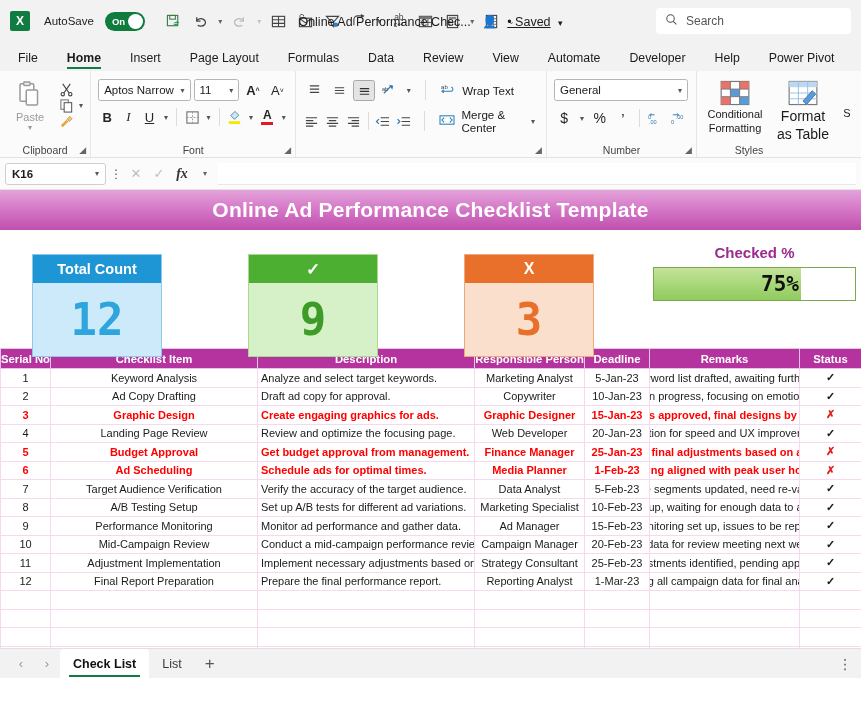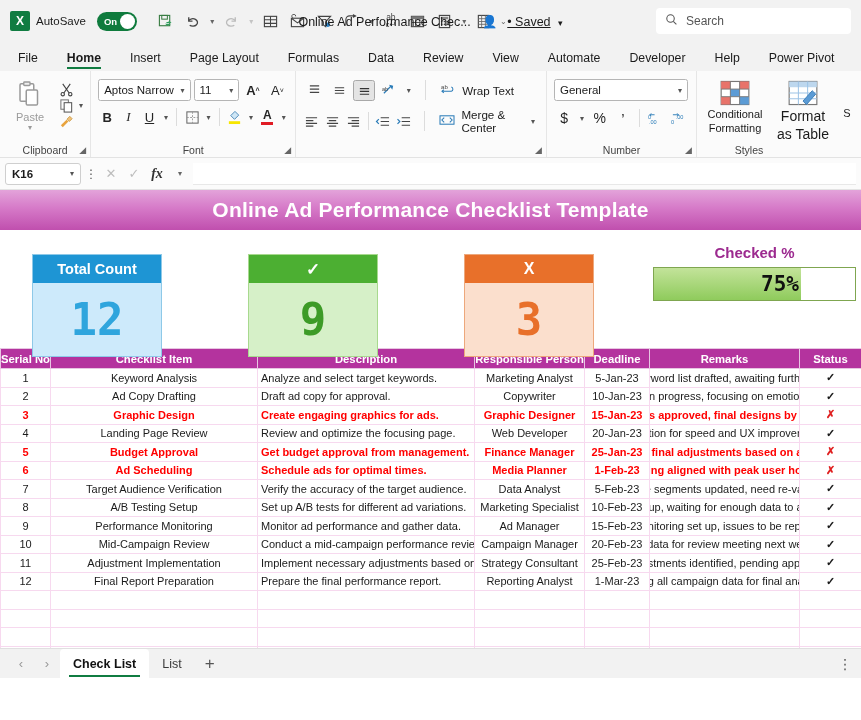--- a/index.html
+++ b/index.html
@@ -15,21 +15,21 @@
   
   .titlebar {
     height:42px; background:#f2f2f2; display:flex; align-items:center;
     padding:0 10px; gap:6px; position:relative;
   }
   .xl-logo {
     width:20px;height:20px;background:#107c41;border-radius:2px;
     display:flex;align-items:center;justify-content:center;
     color:#fff;font-size:12px;font-weight:bold;flex:0 0 auto;
   }
-  .autosave-label { font-size:11.5px; color:#1b1b1b; margin-left:0; }
+  .autosave-label { font-size:11.5px; color:#1b1b1b; margin-left:8px; }
   .toggle {
     width:40px;height:19px;border-radius:10px;background:#0f7b3d;
     display:flex;align-items:center;position:relative;margin-left:5px;flex:0 0 auto;
   }
   .toggle .knob { width:15px;height:15px;border-radius:50%;background:#fff;position:absolute;right:2px; }
   .toggle .on { color:#fff;font-size:9.5px;font-weight:bold;margin-left:7px; }
   .qat { display:flex; align-items:center; gap:1px; margin-left:10px; }
   .qicon {
     width:26px;height:26px;display:flex;align-items:center;justify-content:center;
     color:#444;font-size:15px;border-radius:3px;
@@ -91,21 +91,21 @@
 
   .aln {
     width:22px;height:21px;display:flex;align-items:center;justify-content:center;color:#333;
   }
   .aln.sel { border:1px solid #a8a8a8; background:#e4e4e4; border-radius:2.5px; }
 
   
   .fbar { height:32px; background:#fbfbfb; display:flex; align-items:center; padding:0 5px; gap:3px;
           border-bottom:1px solid #e3e3e3; }
   .namebox {
-    width:76px;height:22px;background:#fff;border:1px solid #cfcfcf;border-radius:3px;
+    width:101px;height:22px;background:#fff;border:1px solid #cfcfcf;border-radius:3px;
     display:flex;align-items:center;justify-content:space-between;padding:0 6px;font-size:11.5px;
   }
   .fbar-dots { width:14px;text-align:center;color:#555;font-size:12px; }
   .fbar-ic { width:20px;text-align:center;color:#bdbdbd;font-size:13px; }
   .fx { font-style:italic; font-weight:bold; font-family:"Liberation Serif",serif; color:#333; font-size:14px;}
   .finput { flex:1; height:22px; background:#fff; border:1px solid #e8e8e8; border-left:none;
             border-top:none;border-right:none; }
 
   
   .sheet { position:relative; width:861px; height:458px; background:#fff; overflow:hidden; }

